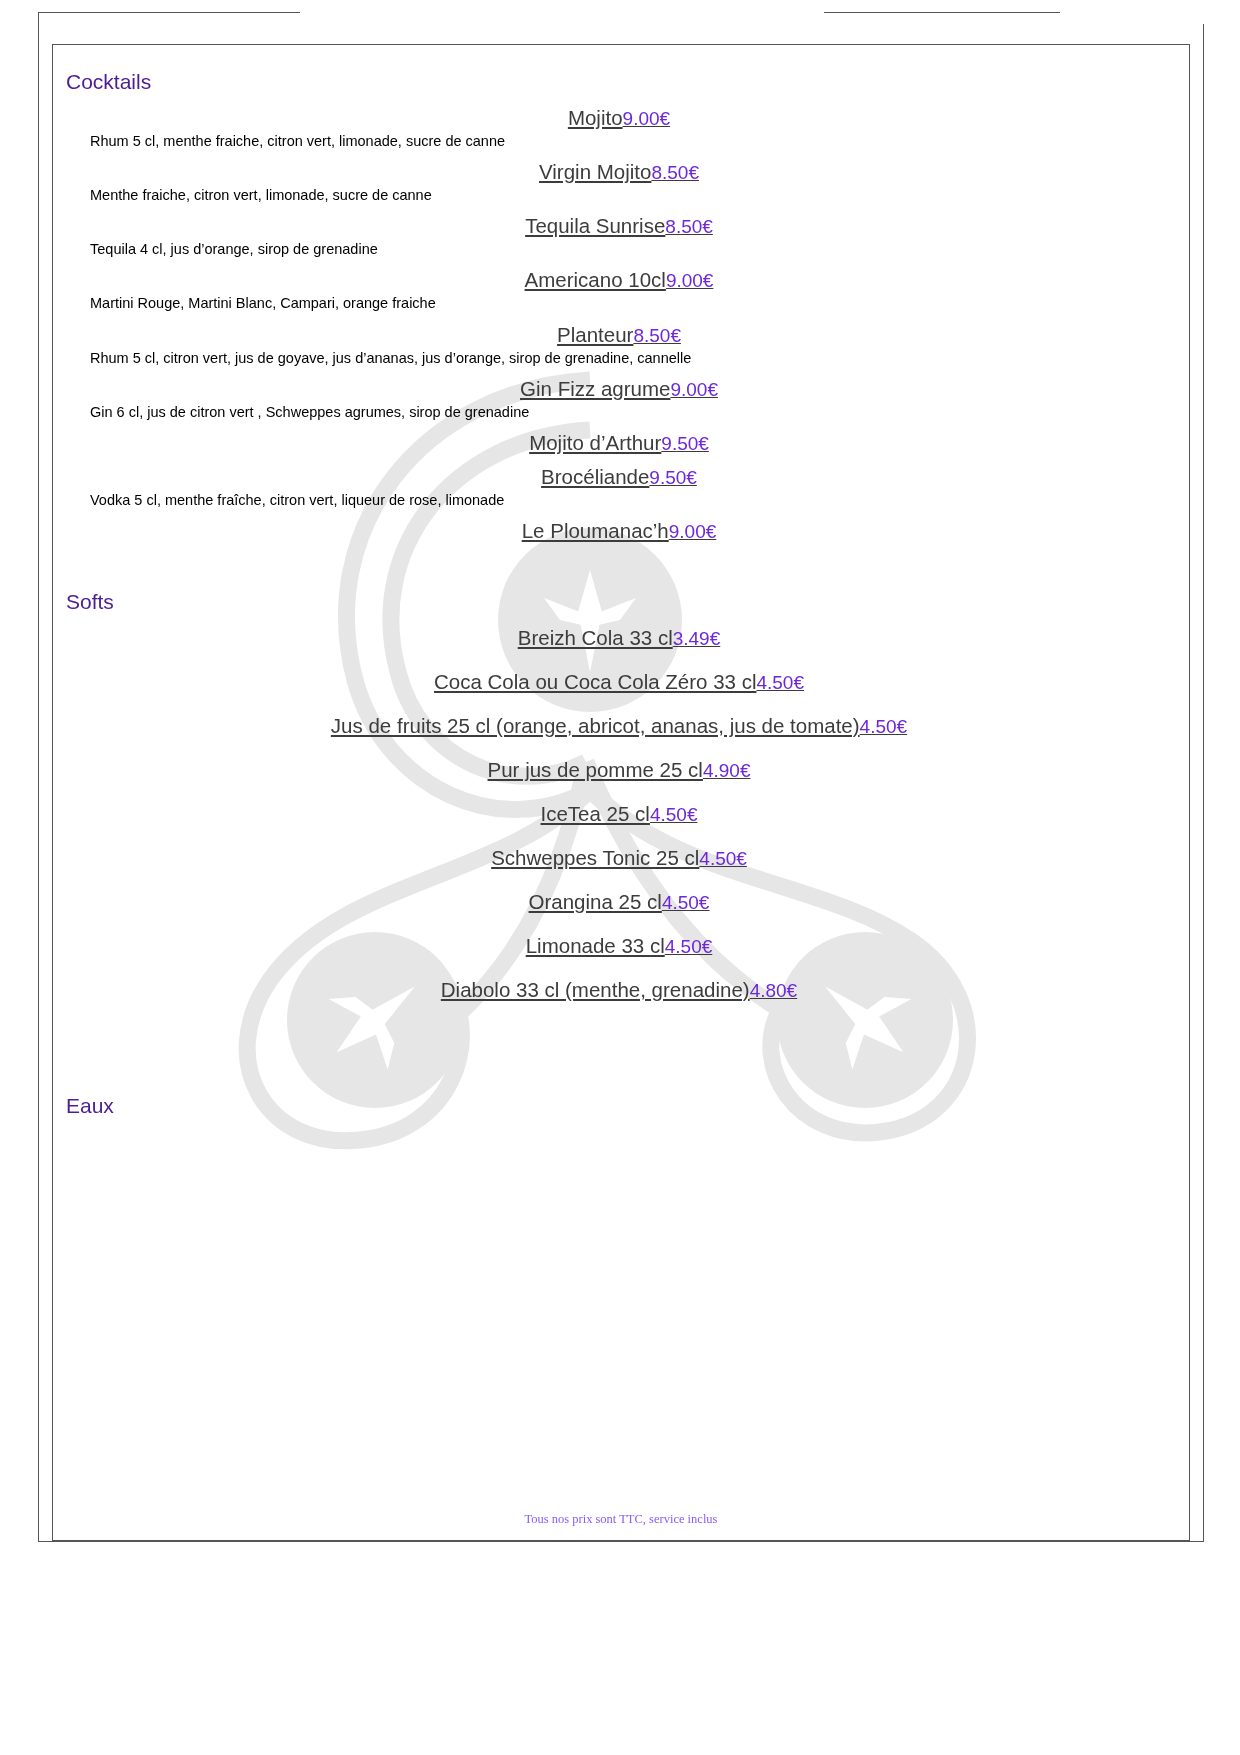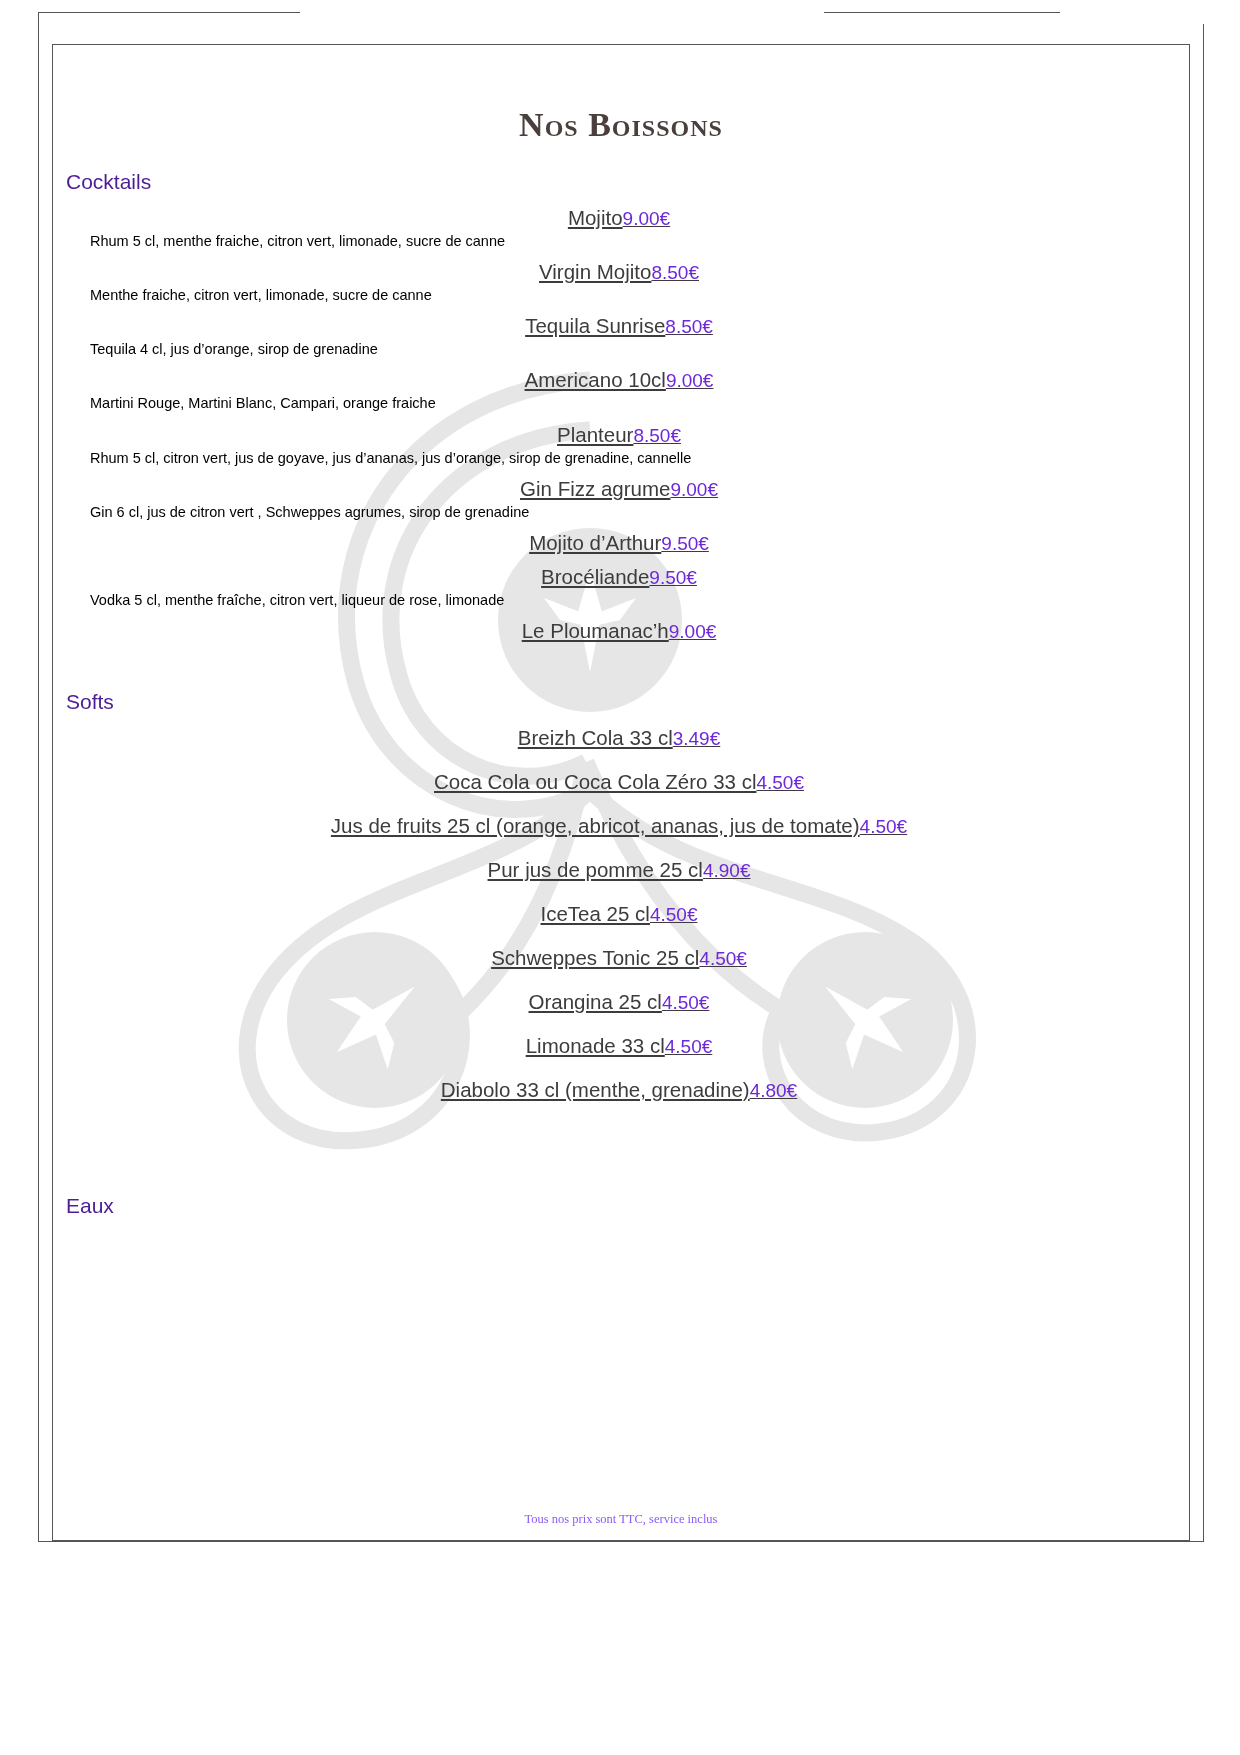--- a/index.html
+++ b/index.html
@@ -191,21 +191,20 @@
     <path d="M255 696 L301 678 L285 700 L259 706 Z" transform="rotate(-130 255 700)"></path>
     <path d="M255 696 L209 678 L225 700 L251 706 Z" transform="rotate(-130 255 700)"></path>
     <path d="M745 650 L757 692 L745 752 L733 692 Z" transform="rotate(130 745 700)"></path>
     <path d="M745 696 L791 678 L775 700 L749 706 Z" transform="rotate(130 745 700)"></path>
     <path d="M745 696 L699 678 L715 700 L741 706 Z" transform="rotate(130 745 700)"></path>
   </g>
 </svg>
 
 <div class="content">
 
-  <div class="page-title">Nos Boissons</div>
 
   <div class="section">
     <div class="section-title">Cocktails</div>
     <ul class="items">
       <li class="item">
         <div class="item-row">
           <span class="item-name">Mojito</span>
           <span class="item-price">9.00€</span>
         </div>
         <div class="item-desc">Rhum 5 cl, menthe fraiche, citron vert, limonade,  sucre de canne</div>

